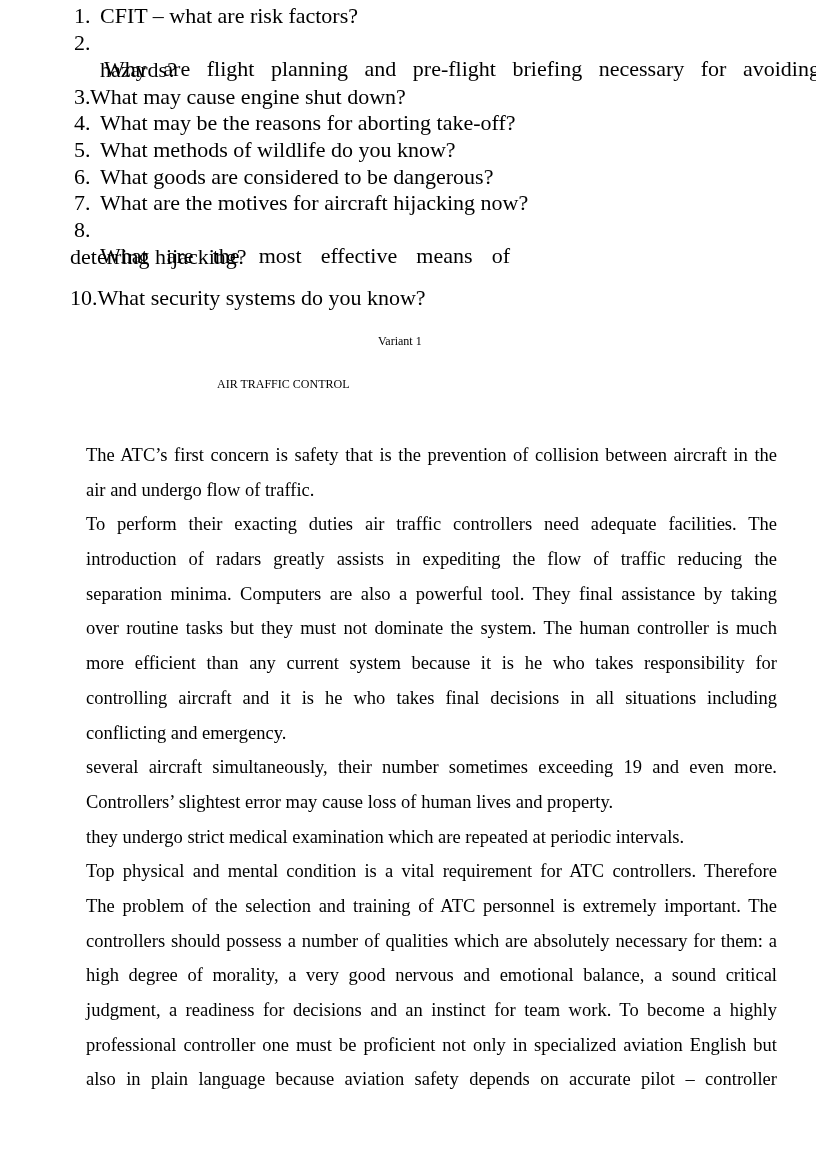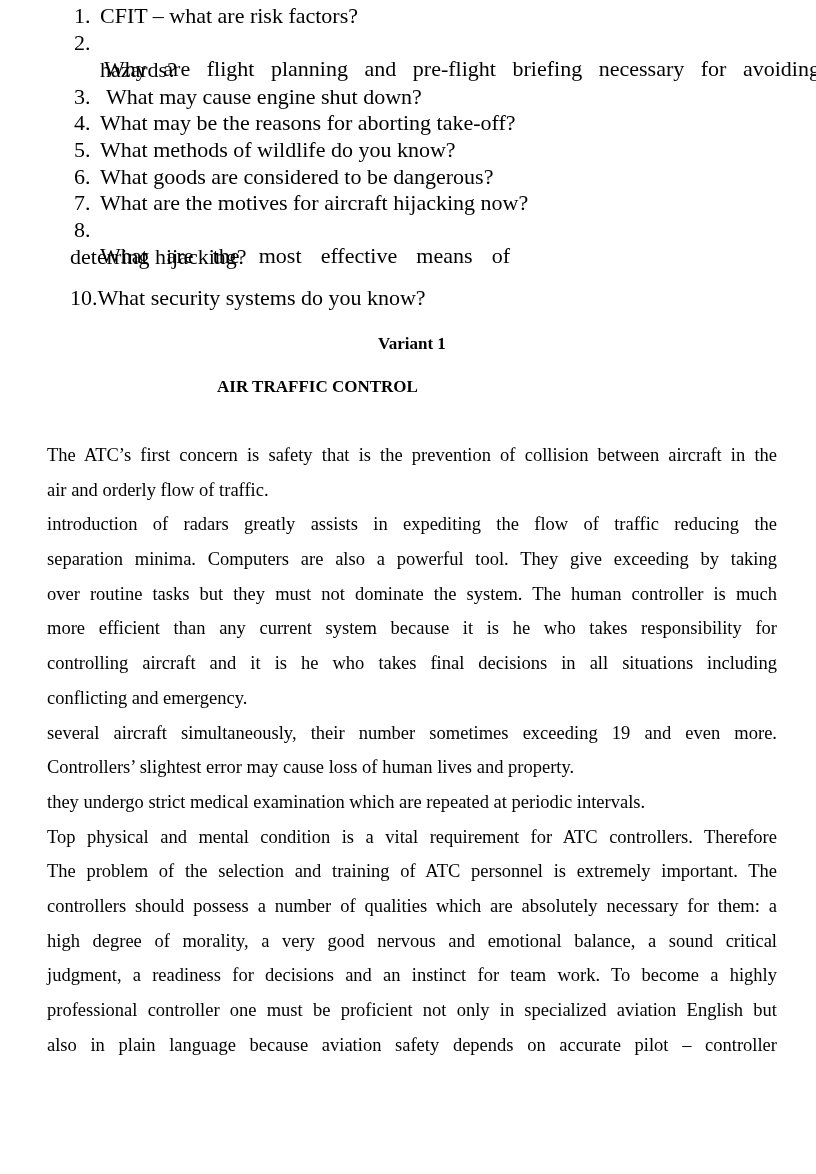--- a/index.html
+++ b/index.html
@@ -1,40 +1,40 @@
 <!DOCTYPE html>
 <html><head>
 <meta charset="utf-8">
 <style>
   html, body { margin:0; padding:0; background:#ffffff; }
   body { width:816px; height:1174px; overflow:hidden; position:relative; color:#000;
          font-family:"Liberation Serif", serif; }
   .q { position:absolute; font-size:22px; line-height:26px; white-space:nowrap; }
-  .heading { position:absolute; font-weight:bold; font-size:17px; }
+  .heading { position:absolute; font-weight:normal; font-size:12px; }
   .para { position:absolute; left:47px; width:730px; font-size:18.5px; line-height:34.7px;
           text-align:justify; text-align-last:left; }
-  .line { display:block; height:34.7px; white-space:nowrap; text-align:justify; text-align-last:justify; }
+  .line { display:block; height:34.7px; white-space:nowrap; text-align:justify; text-align-last:justify;margin-left:39px; }
   .line.last { text-align-last:left; }
 </style>
 </head>
 <body>
 
 <div>
   <div class="q" style="top:3px;left:74px;">
     <span>1.</span>
     <span style="position:absolute;left:26px;">CFIT – what are risk factors?</span>
   </div>
   <div class="q" style="top:30px;left:74px;width:742px;">
     <span>2.</span>
     <span style="position:absolute;left:30px;width:716px;display:block;text-align:justify;text-align-last:justify;">Why are flight planning and pre-flight briefing necessary for avoiding</span>
   </div>
   <div class="q" style="top:57px;left:100px;font-family:Liberation Serif, serif;">hazards?</div>
   <div class="q" style="top:84px;left:74px;">
     <span>3.</span>
-    <span style="position:absolute;left:32px;">What may cause engine shut down?</span>
+    <span style="position:absolute;left:16px;">What may cause engine shut down?</span>
   </div>
   <div class="q" style="top:110px;left:74px;">
     <span>4.</span>
     <span style="position:absolute;left:26px;">What may be the reasons for aborting take-off?</span>
   </div>
   <div class="q" style="top:137px;left:74px;">
     <span>5.</span>
     <span style="position:absolute;left:26px;">What methods of wildlife do you know?</span>
   </div>
   <div class="q" style="top:164px;left:74px;">
@@ -53,23 +53,24 @@
   <div class="q" style="top:271px;left:70px;margin-top:14px;">
     <span>10.</span><span>What security systems do you know?</span>
   </div>
 </div>
 
 <div class="heading" style="top:334px;left:378px;">Variant 1</div>
 <div class="heading" style="top:377px;left:217px;">AIR TRAFFIC CONTROL</div>
 
 <div class="para" style="top:438px;">
   <span class="line">The ATC’s first concern is safety that is the prevention of collision between aircraft in the</span>
-  <span class="line last">air and orderly flow of traffic.</span>
+  <span class="line last">air and undergo flow of traffic.</span>
+  <span class="line">To perform their exacting duties air traffic controllers need adequate facilities. The</span>
   <span class="line">introduction of radars greatly assists in expediting the flow of traffic reducing the</span>
-  <span class="line">separation minima. Computers are also a powerful tool. They give exceeding by taking</span>
+  <span class="line">separation minima. Computers are also a powerful tool. They final assistance by taking</span>
   <span class="line">over routine tasks but they must not dominate the system. The human controller is much</span>
   <span class="line">more efficient than any current system because it is he who takes responsibility for</span>
   <span class="line">controlling aircraft and it is he who takes final decisions in all situations including</span>
   <span class="line last">conflicting and emergency.</span>
   <span class="line">several aircraft simultaneously, their number sometimes exceeding 19 and even more.</span>
   <span class="line last">Controllers’ slightest error may cause loss of human lives and property.</span>
   <span class="line last">they undergo strict medical examination which are repeated at periodic intervals.</span>
   <span class="line">Top physical and mental condition is a vital requirement for ATC controllers. Therefore</span>
   <span class="line">The problem of the selection and training of ATC personnel is extremely important. The</span>
   <span class="line">controllers should possess a number of qualities which are absolutely necessary for them: a</span>

